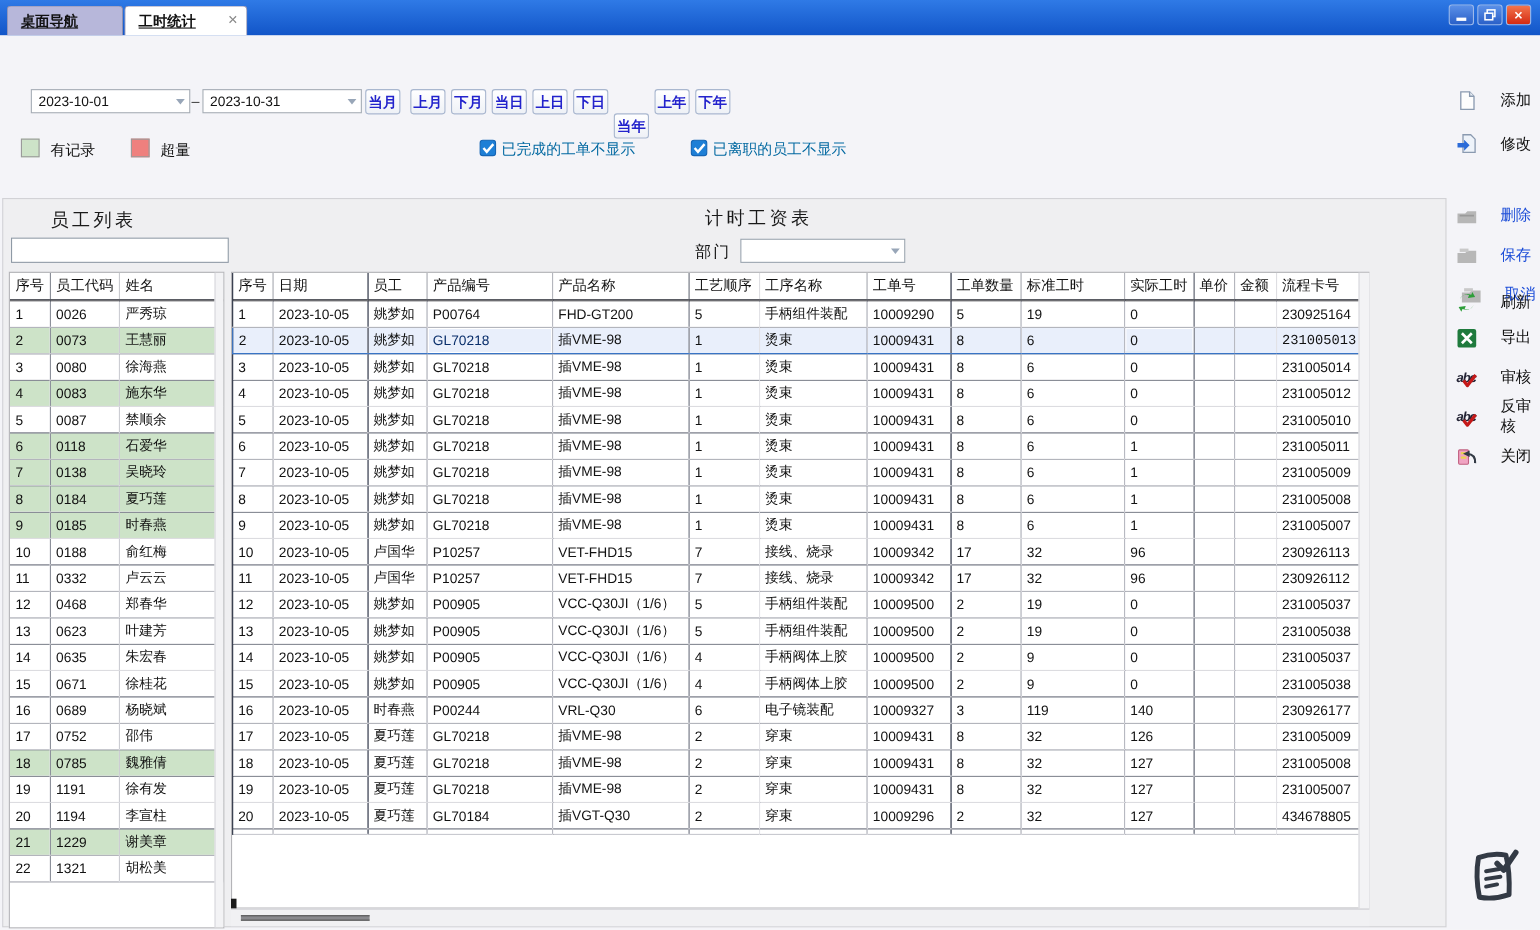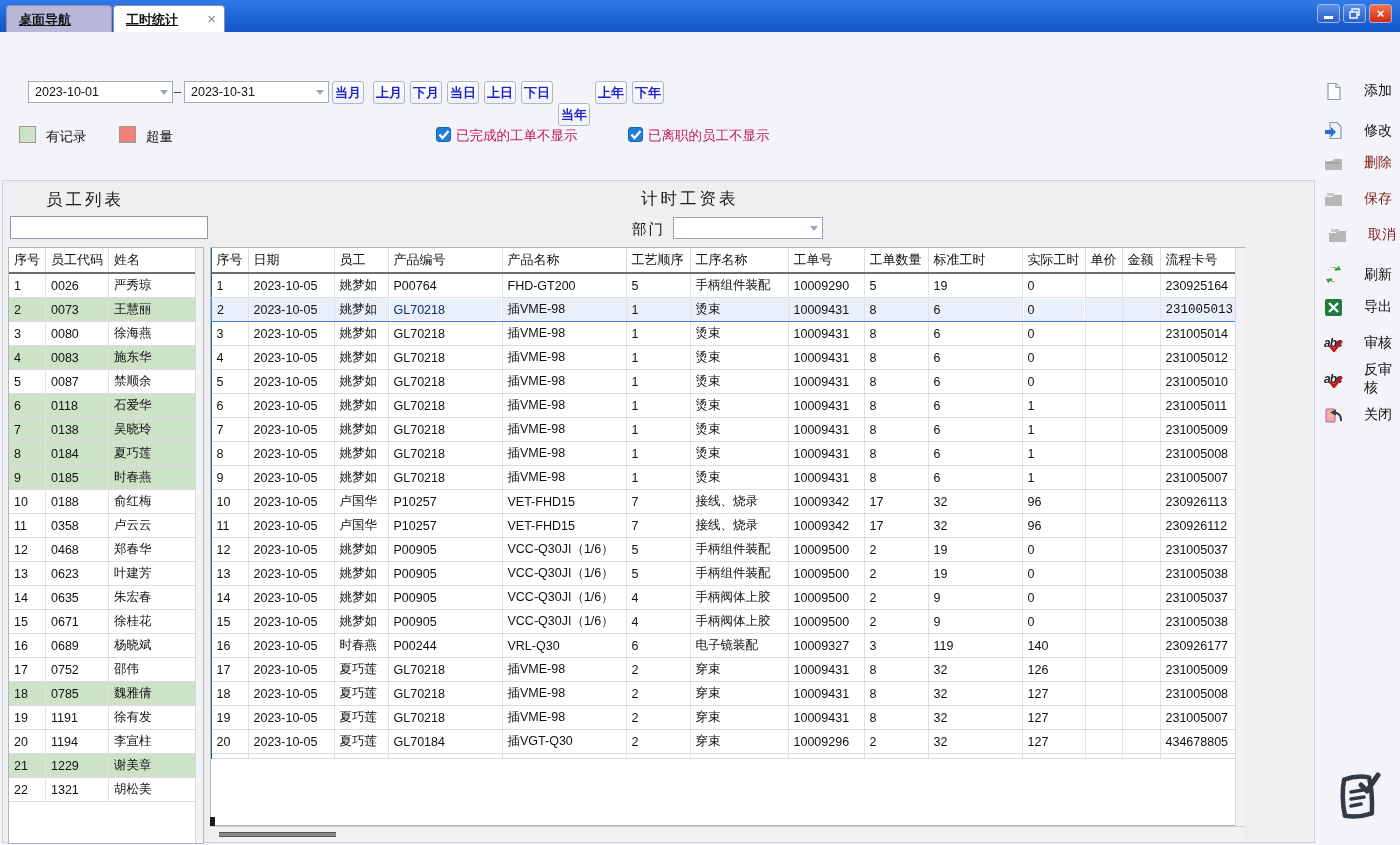--- a/index.html
+++ b/index.html
@@ -27,32 +27,32 @@
     border-left:4px solid transparent; border-right:4px solid transparent; border-top:5px solid #98a6b8; }
   .dash { position:absolute; left:174px; top:84px; font-size:13px; color:#333; }
   .qbtn { position:absolute; top:81px; width:32px; height:23px; border:1px solid #a9b7cf; border-radius:3px;
     background:linear-gradient(#ffffff,#eef1f6); color:#2323cc; font-size:13px; font-weight:700;
     display:flex; align-items:center; justify-content:center; cursor:default; }
 
   .legend-swatch { position:absolute; top:126px; width:17px; height:17px; border:1px solid #9a9a9a; }
   .legend-label { position:absolute; top:128px; font-size:13.5px; color:#111; }
   .cb { position:absolute; top:127px; width:15px; height:15px; background:#1e7fd6; border-radius:3px; border:1px solid #1565b5; }
   .cb svg { position:absolute; left:1px; top:2px; }
-  .cb-label { position:absolute; top:127px; font-size:13.5px; color:#be185d; }
+  .cb-label { position:absolute; top:127px; font-size:13.5px; color:#0369a1; }
 
   
   .panel { position:absolute; left:2px; top:180px; width:1313px; height:663px;
     background:#efeff1; border:1px solid #d2d2d6; }
   .ptitle { position:absolute; font-size:16.5px; color:#1a1a1a; letter-spacing:3px; }
   .search-input { position:absolute; left:10px; top:216px; width:198px; height:23px; background:#fff; border:1px solid #8f9aa6; }
   .dept-label { position:absolute; left:632px; top:220px; font-size:14.5px; letter-spacing:2px; color:#111; }
 
   
   .gridbox { position:absolute; background:#fff; border:1px solid #b4b4b8; overflow:hidden; }
-  table { border-collapse:collapse; table-layout:fixed; background:#0f766e; }
+  table { border-collapse:collapse; table-layout:fixed; background:#0f172a; }
   th { font-size:13px; font-weight:400; color:#111; text-align:left; padding:3px 5px; height:18px;
     border-right:1px solid #dedee2; border-bottom:2px solid #6e6e72; background:#fff; white-space:nowrap; overflow:hidden; }
   td { font-size:12.5px; color:#111; padding:3px 5px; height:19px; white-space:nowrap; overflow:hidden;
     border-right:1px solid #e2e2e6; border-bottom:1px solid #dcdce0; background:#fff; }
   tr.hl td { background:#cde3c8; }
   tr.sel td { background:#e9effb; border-top:1.5px solid #3f7fd6; border-bottom:1.5px solid #3f7fd6; }
   tr.sel td:first-child { border-left:1.5px solid #3f7fd6; }
   tr.sel td:last-child { border-right:1.5px solid #3f7fd6;font-family:Liberation Mono, monospace; }
   td.selcell { background:#3d96ee; color:#0a2f6b; box-shadow:inset 0 0 0 1px #fff; font-weight:400; }
   td.editcell { background:#fff; box-shadow:inset 0 -2px 0 #e4ecf7, inset 0 0 0 1px #fff; }
@@ -60,21 +60,21 @@
   tr[data-name="timesheet-empty-row"] td { height:5px; padding:0; }
 
   .vscroll { position:absolute; background:#f3f3f5; border-left:1px solid #d8d8dc; }
   .hscroll { position:absolute; left:210px; top:826px; width:1035px; height:16px; background:#f1f1f3; border-top:1px solid #d0d0d4; }
   .hthumb { position:absolute; left:9px; top:5px; width:117px; height:5px; background:#8a8a8e; border-top:1px solid #555; border-bottom:1px solid #555; }
   .newrow-tick { position:absolute; left:210px; top:817px; width:5px; height:14px; background:#1a1a1a; }
 
   
   .sbtn { position:absolute; left:1324px; width:76px; height:26px; display:flex; align-items:center; gap:21px;
     font-size:14px; color:#111; cursor:default; }
-  .sbtn.disabled { color:#7f1d1d; }
+  .sbtn.disabled { color:#1d4ed8;margin-top:33px; }
   .sbtn .ic { width:19px; height:19px; flex:0 0 19px; position:relative; }
   .abcmark { font-size:12px; font-weight:800; color:#223; font-style:italic; letter-spacing:-1px; }
   .footicon { position:absolute; left:1330px; top:768px; width:58px; height:58px; }
 </style>
 </head>
 <body>
 
 <div id="screen" data-name="app-window">
 
   <div class="titlebar" data-name="titlebar">
@@ -228,21 +228,21 @@
             <td data-name="employee-code-cell">0185</td>
             <td data-name="employee-name-cell">时春燕</td>
           </tr>
           <tr data-name="employee-row">
             <td data-name="employee-no-cell">10</td>
             <td data-name="employee-code-cell">0188</td>
             <td data-name="employee-name-cell">俞红梅</td>
           </tr>
           <tr data-name="employee-row">
             <td data-name="employee-no-cell">11</td>
-            <td data-name="employee-code-cell">0358</td>
+            <td data-name="employee-code-cell">0332</td>
             <td data-name="employee-name-cell">卢云云</td>
           </tr>
           <tr data-name="employee-row">
             <td data-name="employee-no-cell">12</td>
             <td data-name="employee-code-cell">0468</td>
             <td data-name="employee-name-cell">郑春华</td>
           </tr>
           <tr data-name="employee-row">
             <td data-name="employee-no-cell">13</td>
             <td data-name="employee-code-cell">0623</td>

